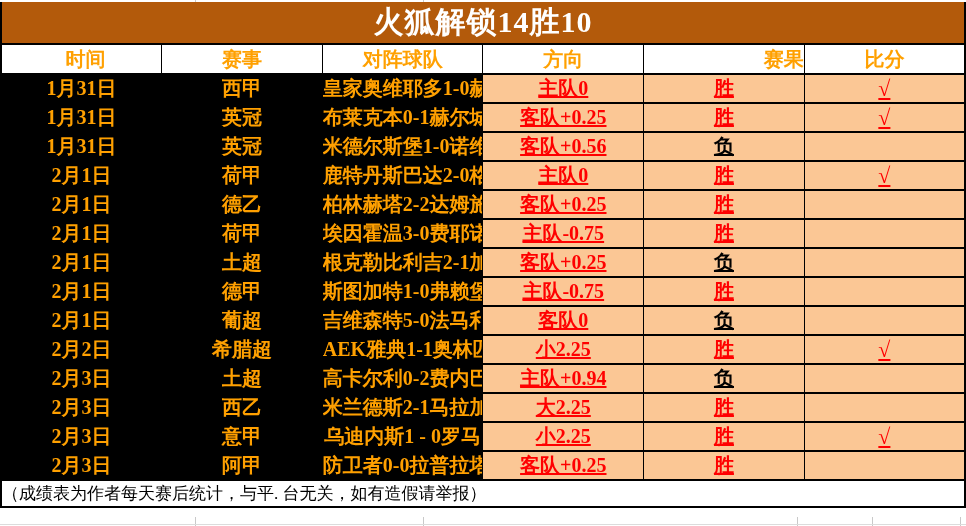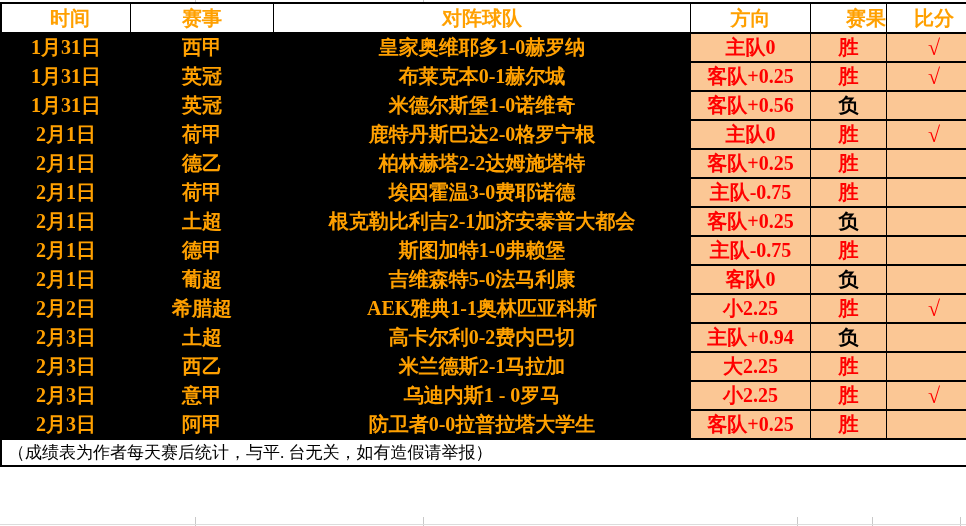--- a/index.html
+++ b/index.html
@@ -53,51 +53,53 @@
     border-top-width:2px;border-bottom-width:2px;
   }
   tbody td{
     height:27px;
     font-size:20px;
     font-weight:bold;
     border:1px solid var(--ink);
     border-top-width:2px;border-bottom-width:2px;
   }
   td.date,td.league,td.matchup{color:var(--accent);background:#000000;}
-  td.hl{background:var(--hl);}
+  td.hl{background:var(--hl);text-decoration:underline;}
   td.direction{color:var(--red);}
   td.win{color:var(--red);}
   td.loss{color:var(--ink);}
   td.check{color:var(--red);font-size:22px;}
   tr.foot-row td{
     height:25px;
     background:#ffffff;
     color:var(--ink);
     font-size:17px;
     font-weight:normal;
     text-align:left;
-    padding-left:6px;
     border-top:2px solid var(--ink);
   }
   
   .gridtick{position:absolute;width:1px;background:#c9c9c9;}
   .gridtick.top{top:0;height:2px;}
   .gridtick.bottom{bottom:0;height:9px;}
   .hgrid{position:absolute;left:0;top:524px;width:966px;height:1px;background:#dcdcdc;}
 </style>
 </head>
 <body>
 
 <div class="sheet">
 
   <span class="gridtick top" style="left:195px"></span>
   <span class="gridtick top" style="left:423px"></span>
 
   <table class="results">
     <thead>
+      <tr class="title-row">
+        <th colspan="6">火狐解锁14胜10</th>
+      </tr>
       <tr class="head-row" id="head-row">
           <th style="width: 120px; padding-left: 8px;">时间</th>
           <th style="width: 142px;">赛事</th>
           <th style="width: 416px;">对阵球队</th>
           <th style="width: 119px;">方向</th>
           <th style="width: 75px; text-align: right;">赛果</th>
           <th style="width: 94px;">比分</th>
         </tr>
     </thead>
     <tbody id="table-body">

